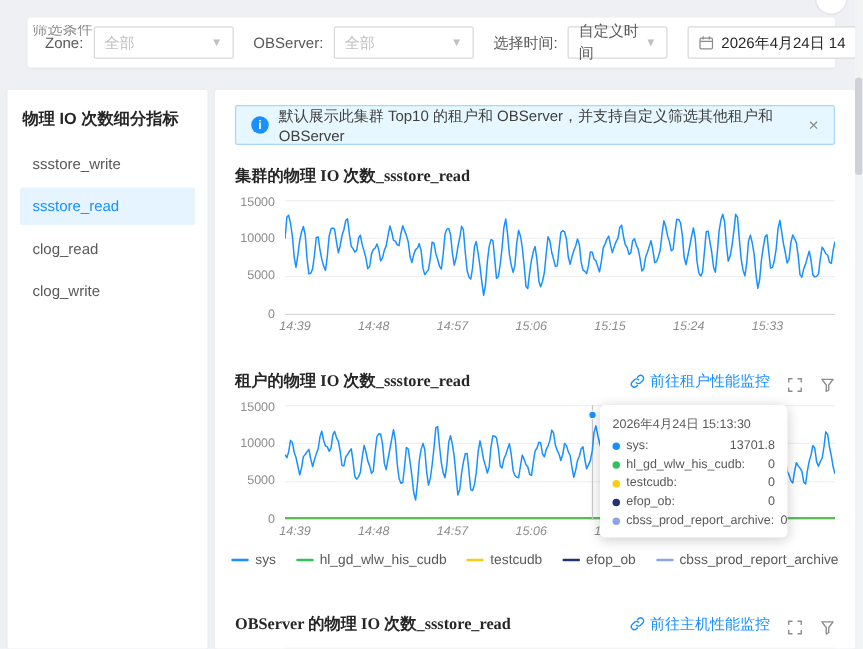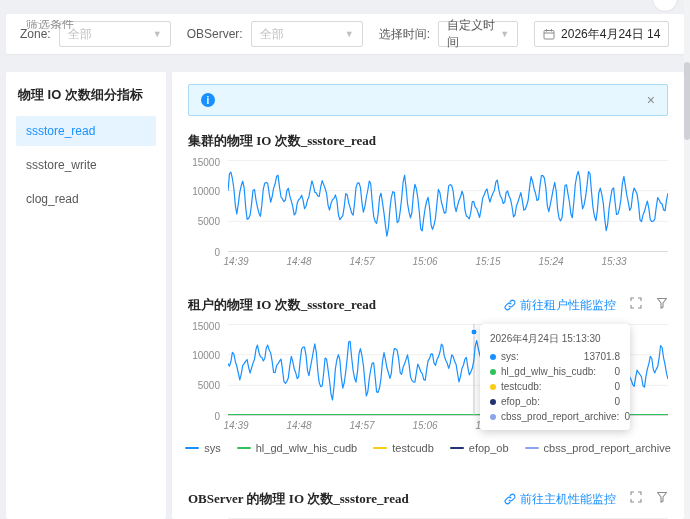--- a/index.html
+++ b/index.html
@@ -12,21 +12,21 @@
   }
   .card { background:#fff; border-radius:2px; box-shadow:0 1px 2px rgba(0,0,0,0.04); }
 
   
   .cutwrap { position:absolute; top:0; left:26px; height:9px; overflow:hidden;margin-top:20px; }
   .cutwrap span { position:relative; top:-6px; font-size:12px; color:#8c8c8c; }
   .fab { position:absolute; top:-14px; right:12px; width:26px; height:26px;
          border-radius:50%; background:#fff; border:1px solid #e3e3e3; }
 
   
-  .filterbar { margin:14px 6px 0; height:40px; display:flex; align-items:center;
+  .filterbar { margin:14px 22px 0; height:40px; display:flex; align-items:center;
                padding:0 14px; gap:16px; }
   .fitem { display:flex; align-items:center; }
   .flabel { font-size:12px; color:#595959; margin-right:8px; white-space:nowrap; }
   .select { width:112px; height:26px; border:1px solid #d9d9d9; border-radius:2px;
             background:#fff; display:flex; align-items:center; padding:0 8px;
             font-size:12px; cursor:pointer; }
   .select .ph { color:#bfbfbf; flex:1; }
   .select .val { color:#595959; flex:1; }
   .select.small { width:80px; }
   .caret { color:#bfbfbf; font-size:9px; line-height:1; }
@@ -50,21 +50,21 @@
   .info-ic { width:14px; height:14px; border-radius:50%; background:#1890ff; color:#fff;
              font-size:10px; font-weight:bold; display:flex; align-items:center;
              justify-content:center; flex:none; font-style:normal; }
   .banner .close { margin-left:auto; color:#8c8c8c; font-size:14px; cursor:pointer; line-height:1; }
 
   
   .sec-title { font-size:13px; font-weight:bold; color:#262626; margin:16px 0 10px;font-family:Liberation Serif, serif; }
   .sec-row { display:flex; align-items:center; margin:28px 0 10px; }
   .sec-row.lg { margin-top:34px; }
   .sec-row .sec-title { flex:1; margin:0; }
-  .actions { display:flex; align-items:flex-start; gap:14px; }
+  .actions { display:flex; align-items:flex-end; gap:14px; }
   .link { display:flex; align-items:center; gap:4px; color:#1890ff; font-size:12px; cursor:pointer; }
   .icon-btn { display:flex; align-items:center; cursor:pointer; }
 
   
   .chart { display:flex; }
   .ylab { width:40px; position:relative; font-size:10px; color:#8c8c8c; }
   .yt { position:absolute; right:8px; transform:translateY(-50%); }
   .plot { position:relative; width:440px; }
   .plot svg { display:block; }
   .xlab { position:relative; height:16px; font-size:10px; color:#8c8c8c;font-style:italic; }
@@ -131,29 +131,31 @@
       <span>2026年4月24日 14</span>
     </div>
 
   </div>
 </div>
 
 <div class="cols">
 
   <div class="sidebar card">
     <div class="sb-title">物理 IO 次数细分指标</div>
+    <div class="sb-item">ssstore_write</div>
     <div class="sb-item sel">ssstore_read</div>
-    <div class="sb-item">ssstore_write</div>
     <div class="sb-item">clog_read</div>
+    <div class="sb-item">clog_write</div>
   </div>
 
   <div class="main card">
 
     <div class="banner">
       <i class="info-ic">i</i>
+      <span>默认展示此集群 Top10 的租户和 OBServer，并支持自定义筛选其他租户和 OBServer</span>
       <span class="close">×</span>
     </div>
 
     <div class="sec-title">集群的物理 IO 次数_ssstore_read</div>
     <div class="chart">
       <div class="ylab">
         <span class="yt" style="top:2px">15000</span>
         <span class="yt" style="top:31px">10000</span>
         <span class="yt" style="top:61px">5000</span>
         <span class="yt" style="top:92px">0</span>

